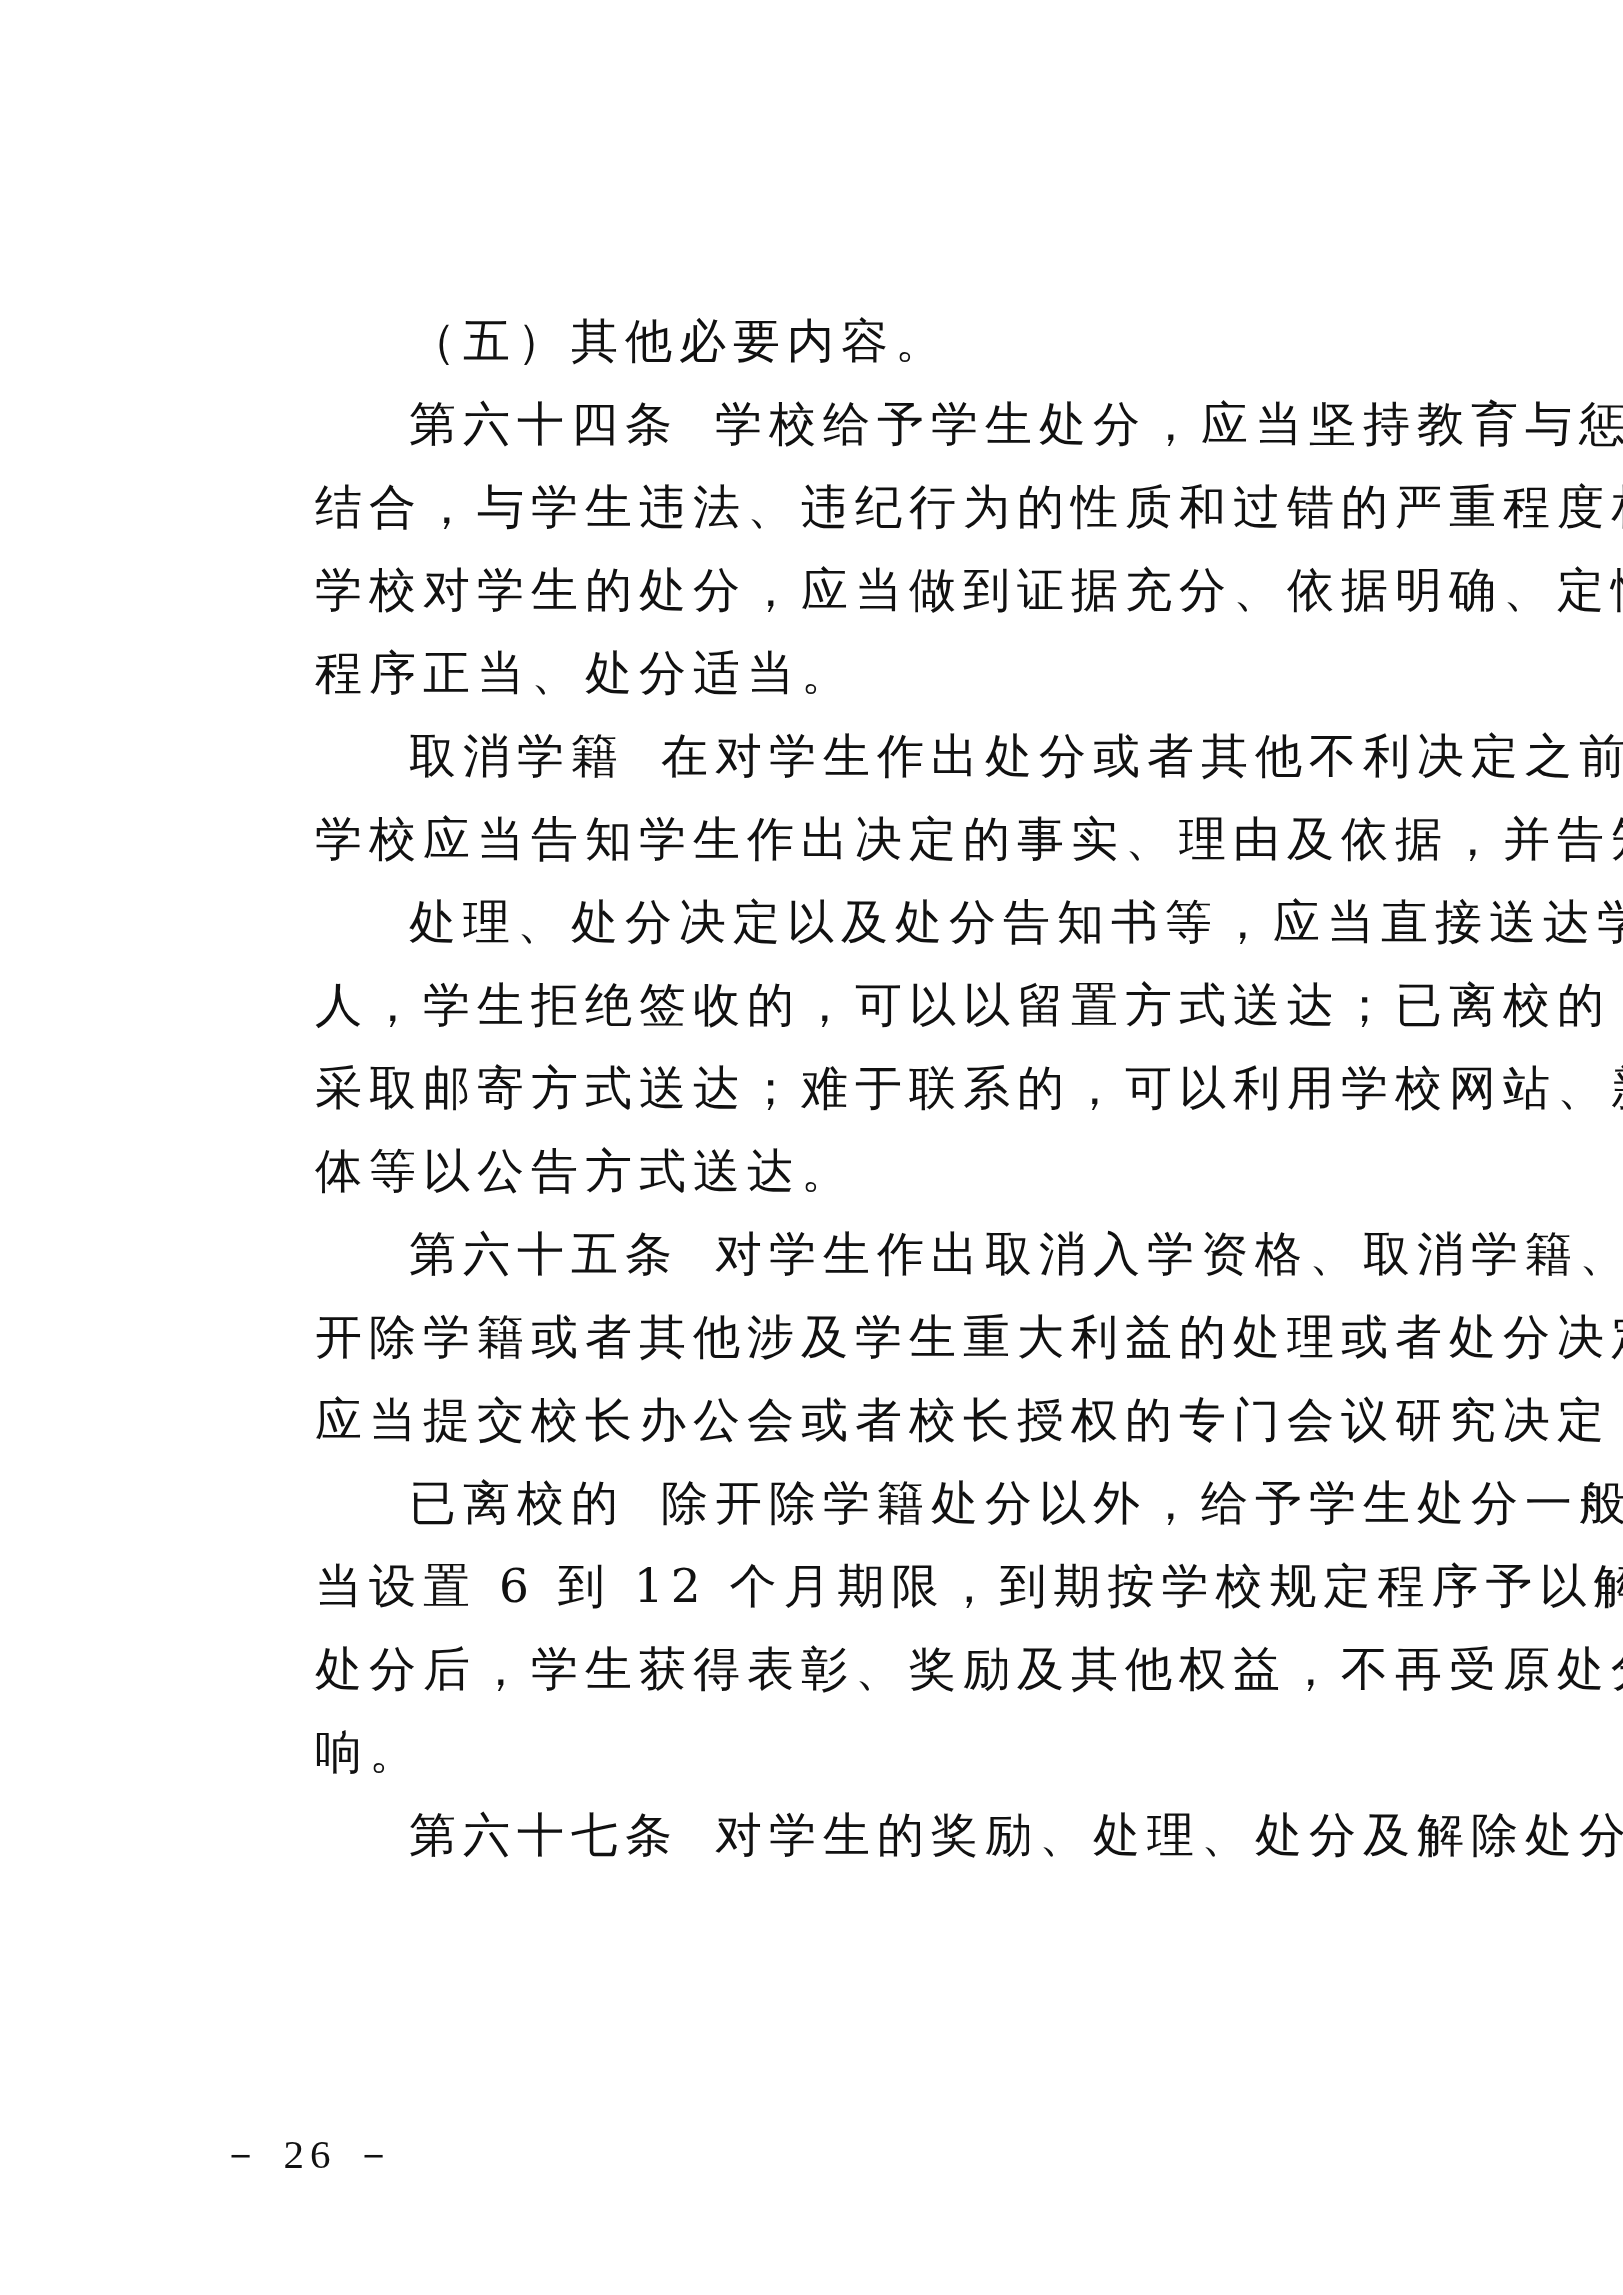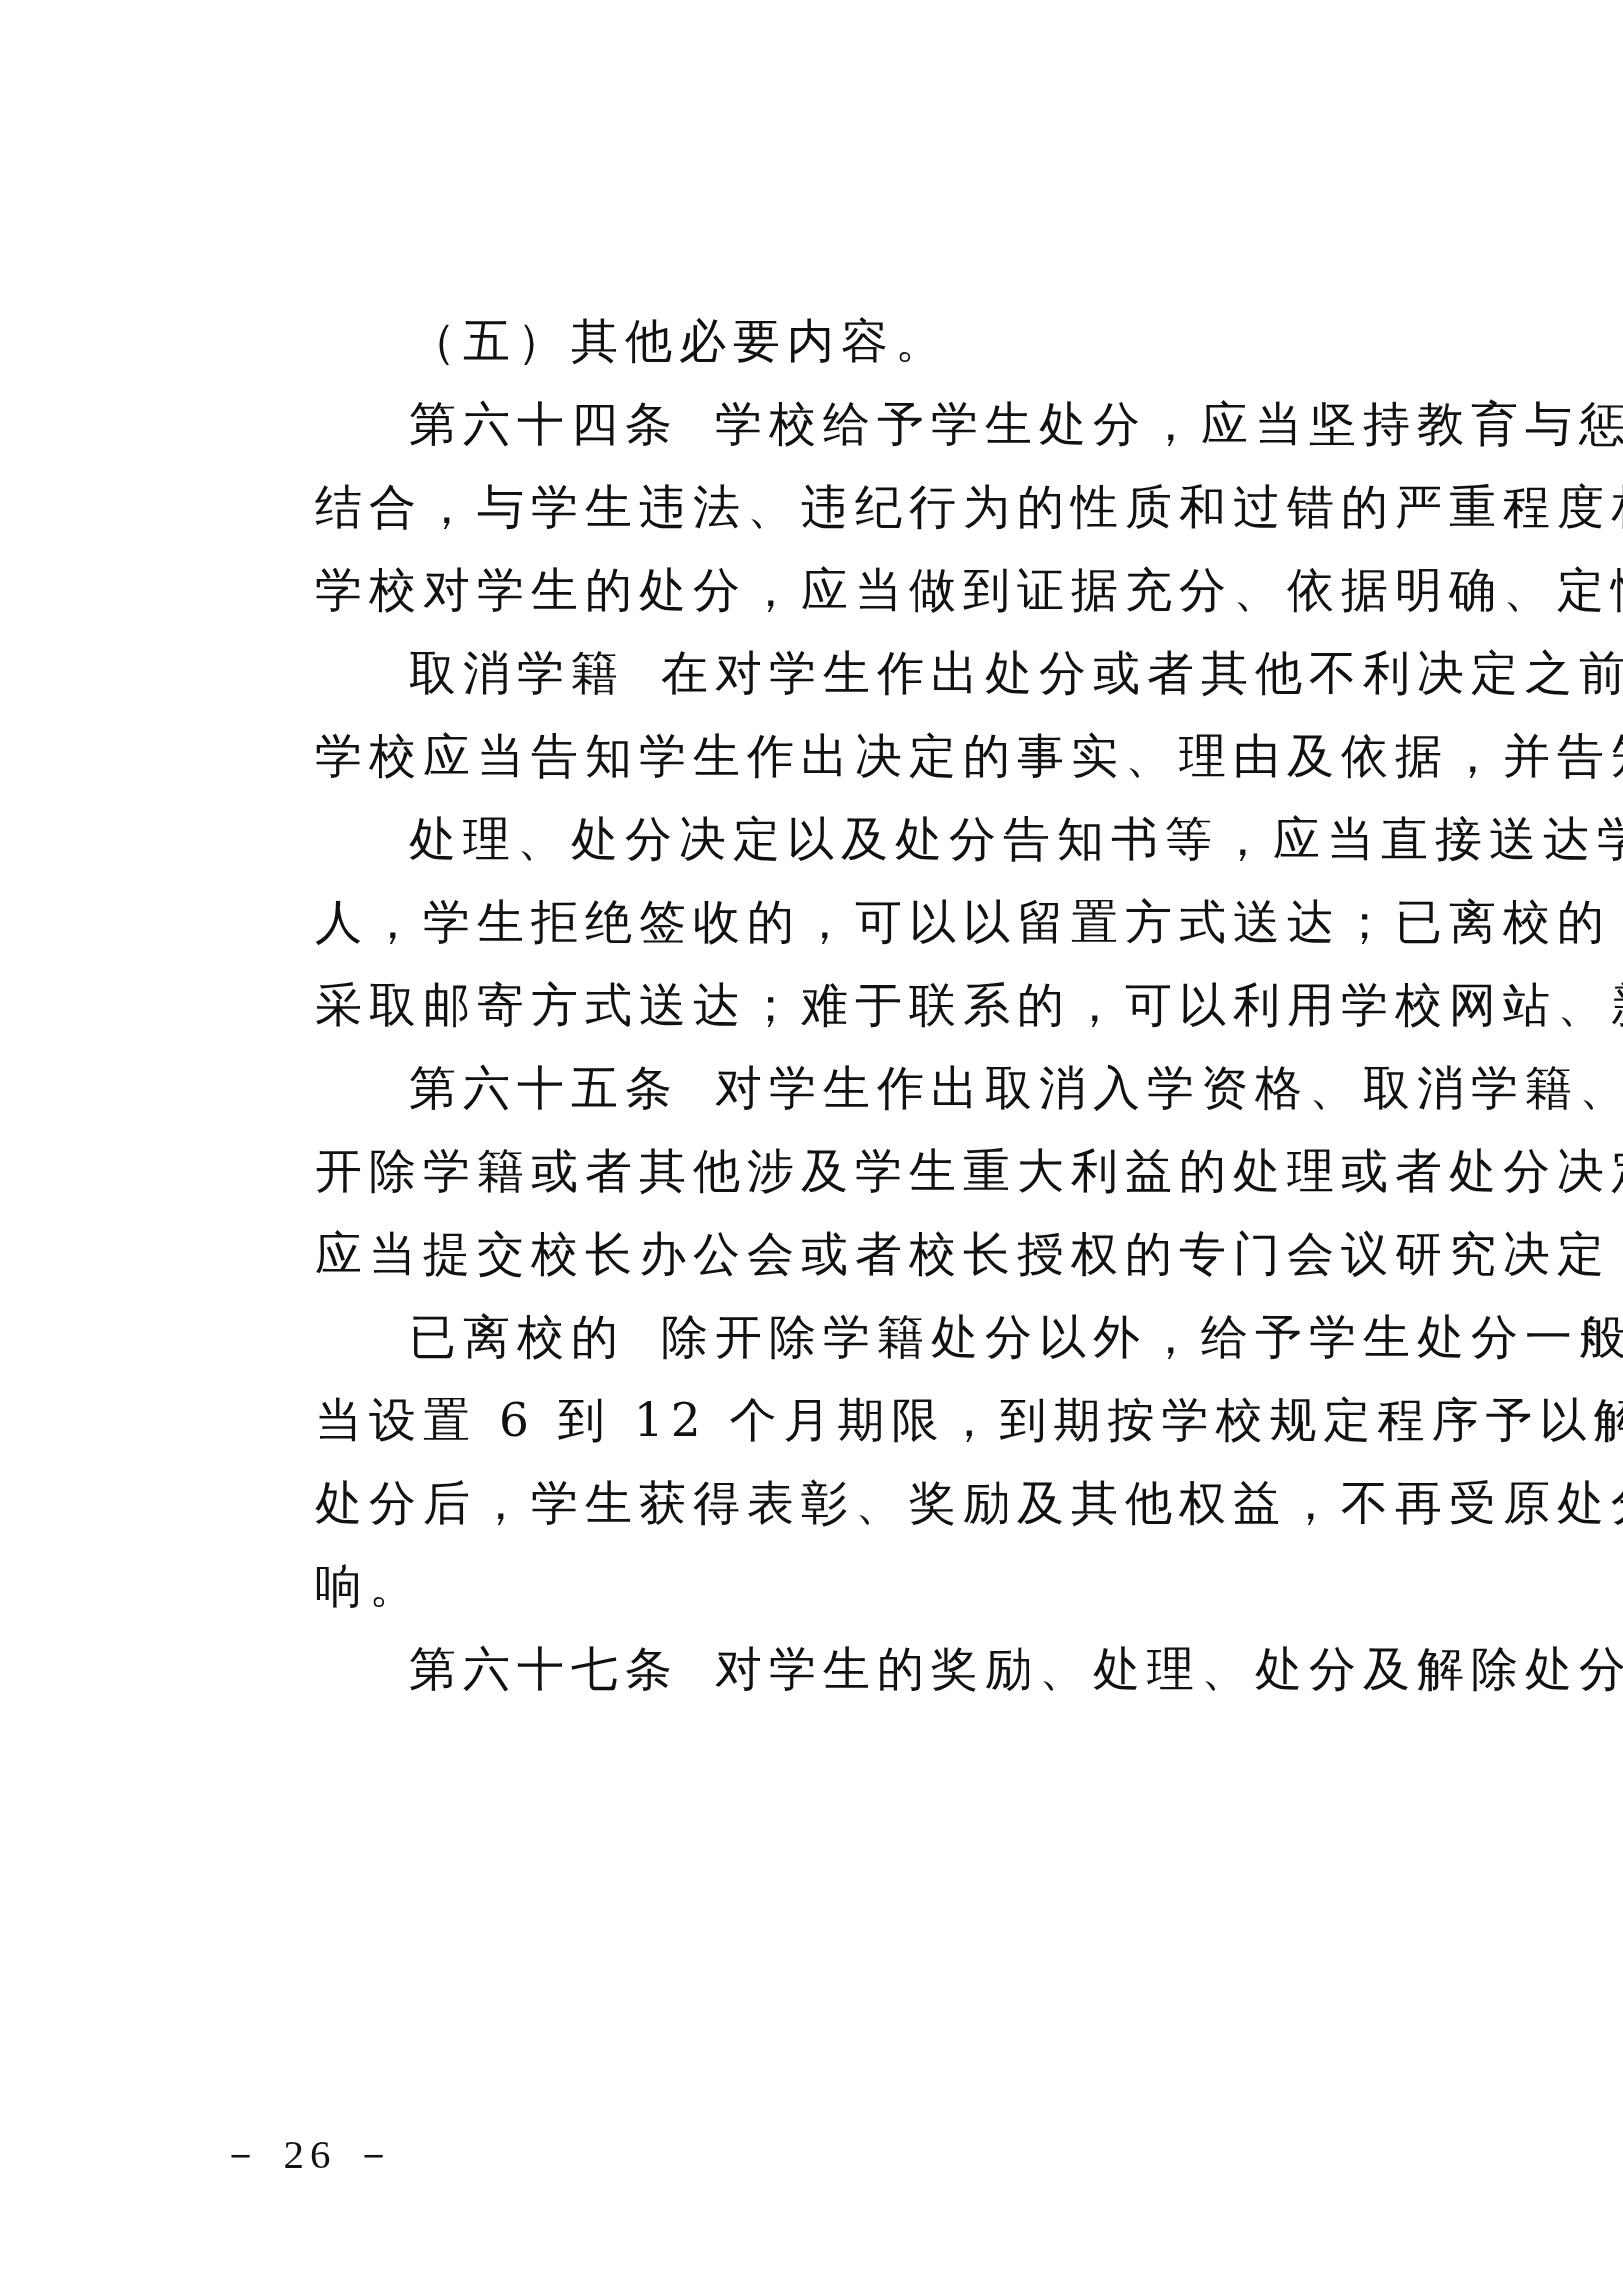--- a/index.html
+++ b/index.html
@@ -28,31 +28,33 @@
   <div class="body-text">
 
     <div class="para">
       <span class="line indent">（五）其他必要内容。</span>
     </div>
 
     <div class="para">
       <span class="line indent"><span class="article-no">第六十四条</span><span>学校给予学生处分，应当坚持教育与惩戒相</span></span>
       <span class="line">结合，与学生违法、违纪行为的性质和过错的严重程度相适应。</span>
       <span class="line">学校对学生的处分，应当做到证据充分、依据明确、定性准确、</span>
+      <span class="line">程序正当、处分适当。</span>
     </div>
 
     <div class="para">
       <span class="line indent"><span class="article-no">取消学籍</span><span>在对学生作出处分或者其他不利决定之前，</span></span>
       <span class="line">学校应当告知学生作出决定的事实、理由及依据，并告知学生</span>
     </div>
 
     <div class="para">
       <span class="line indent">处理、处分决定以及处分告知书等，应当直接送达学生本</span>
       <span class="line">人，学生拒绝签收的，可以以留置方式送达；已离校的，可以</span>
       <span class="line">采取邮寄方式送达；难于联系的，可以利用学校网站、新闻媒</span>
+      <span class="line">体等以公告方式送达。</span>
     </div>
 
     <div class="para">
       <span class="line indent"><span class="article-no">第六十五条</span><span>对学生作出取消入学资格、取消学籍、退学、</span></span>
       <span class="line">开除学籍或者其他涉及学生重大利益的处理或者处分决定的，</span>
       <span class="line">应当提交校长办公会或者校长授权的专门会议研究决定，并应</span>
     </div>
 
     <div class="para">
       <span class="line indent"><span class="article-no">已离校的</span><span>除开除学籍处分以外，给予学生处分一般应</span></span>

